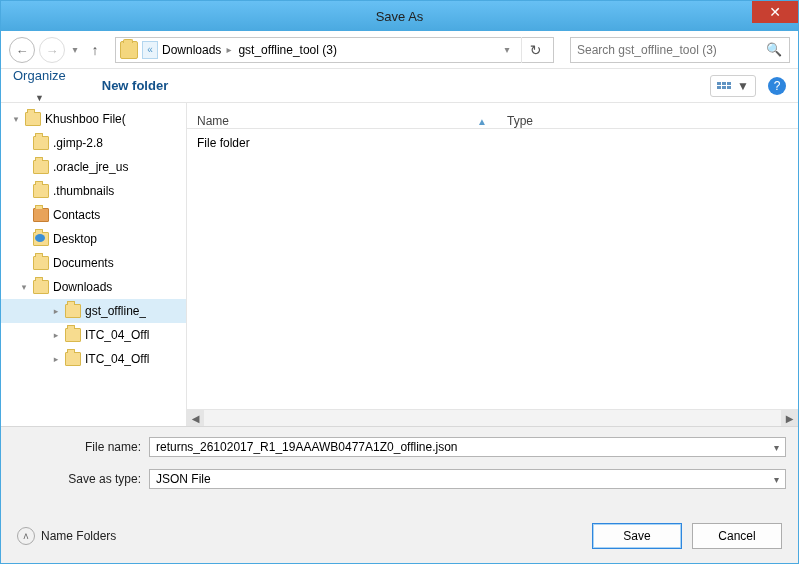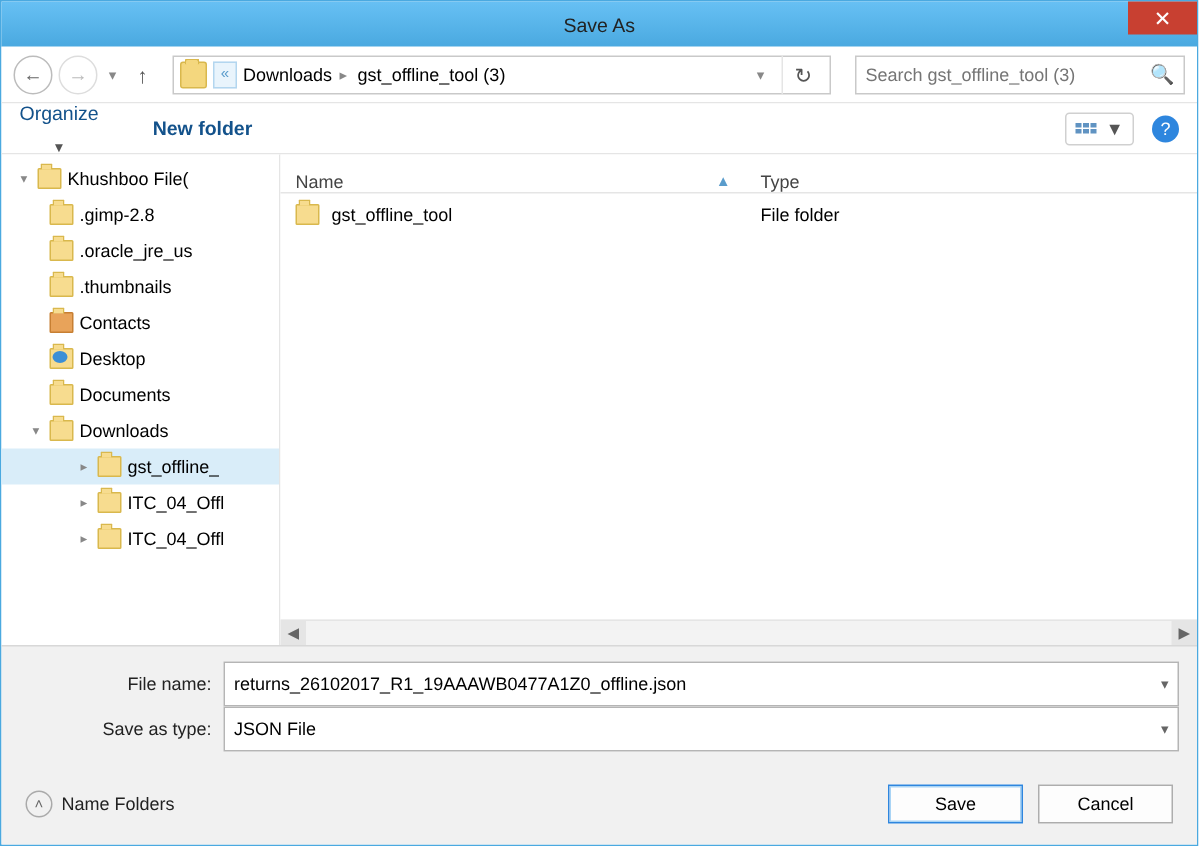--- a/index.html
+++ b/index.html
@@ -55,23 +55,23 @@
 .sortup { color: #5a9ccc; font-size: 10px; }
 .col.date { width: 140px; }
 .col.type { width: 120px; }
 .filerows { flex: 1; overflow: auto; }
 .filerow { height: 28px; display: flex; align-items: center; cursor: pointer; }
 .filerow .col.name { display: flex; align-items: center; gap: 8px; }
 .hscroll { height: 17px; border-top: 1px solid #e5e5e5; display: flex; align-items: center; background: #f3f3f3; }
 .hscroll .harr { width: 17px; height: 17px; display: flex; align-items: center; justify-content: center; background: #e5e5e5; color: #666; font-size: 10px; cursor: pointer; }
 .hscroll .htrack { flex: 1; }
 .bottompanel { background: #f1f1f1; border-top: 1px solid #d8d8d8; padding: 10px 12px 0 12px; }
-.formrow { display: flex; align-items: center; margin-bottom: 0; }
+.formrow { display: flex; align-items: center; margin-bottom: 12px; }
 .formrow label { width: 136px; text-align: right; padding-right: 8px; color: #222; }
-.formrow .ctl { flex: 1; height: 30px; border: 1px solid #b5b5b5; background: #fff; display: flex; align-items: center; padding: 0 6px; }
+.formrow .ctl { flex: 1; height: 20px; border: 1px solid #b5b5b5; background: #fff; display: flex; align-items: center; padding: 0 6px; }
 .formrow .ctl input { flex: 1; border: none; outline: none; font: inherit; }
 .formrow .ctl .ddarr { color: #666; font-size: 10px; padding-left: 6px; cursor: pointer; }
 .btnrow { display: flex; align-items: center; padding: 22px 4px 14px 4px; }
 .hidefolders { display: flex; align-items: center; gap: 6px; color: #222; cursor: pointer; }
 .hidefolders .circ { width: 18px; height: 18px; border: 1px solid #aaa; border-radius: 50%; display: flex; align-items: center; justify-content: center; font-size: 10px; color: #666; }
 .btnrow .spacer { flex: 1; }
 .btn { width: 90px; height: 26px; border: 1px solid #adadad; background: #fdfdfd; margin-left: 10px; cursor: pointer; font: inherit; }
 .btn.primary { border: 1px solid #2e86de; box-shadow: inset 0 0 0 1px #a9d4f5; }
 </style>
 </head>
@@ -193,24 +193,20 @@
     <div class="listpane">
       <div class="colhead">
         <div class="col name">
             <span>Name</span>
             <span class="sortup" style="margin-left:auto;">▲</span>
           </div>
         <div class="col type">Type</div>
       </div>
       <div class="filerows">
         <div class="filerow">
-          <div class="col name">
-              <span class="ficon"></span>
-              <span>gst_offline_tool</span>
-            </div>
           <div class="col type">File folder</div>
         </div>
       </div>
       <div class="hscroll">
         <div class="harr">◀</div>
         <div class="htrack"></div>
         <div class="harr">▶</div>
       </div>
     </div>
   </div>

